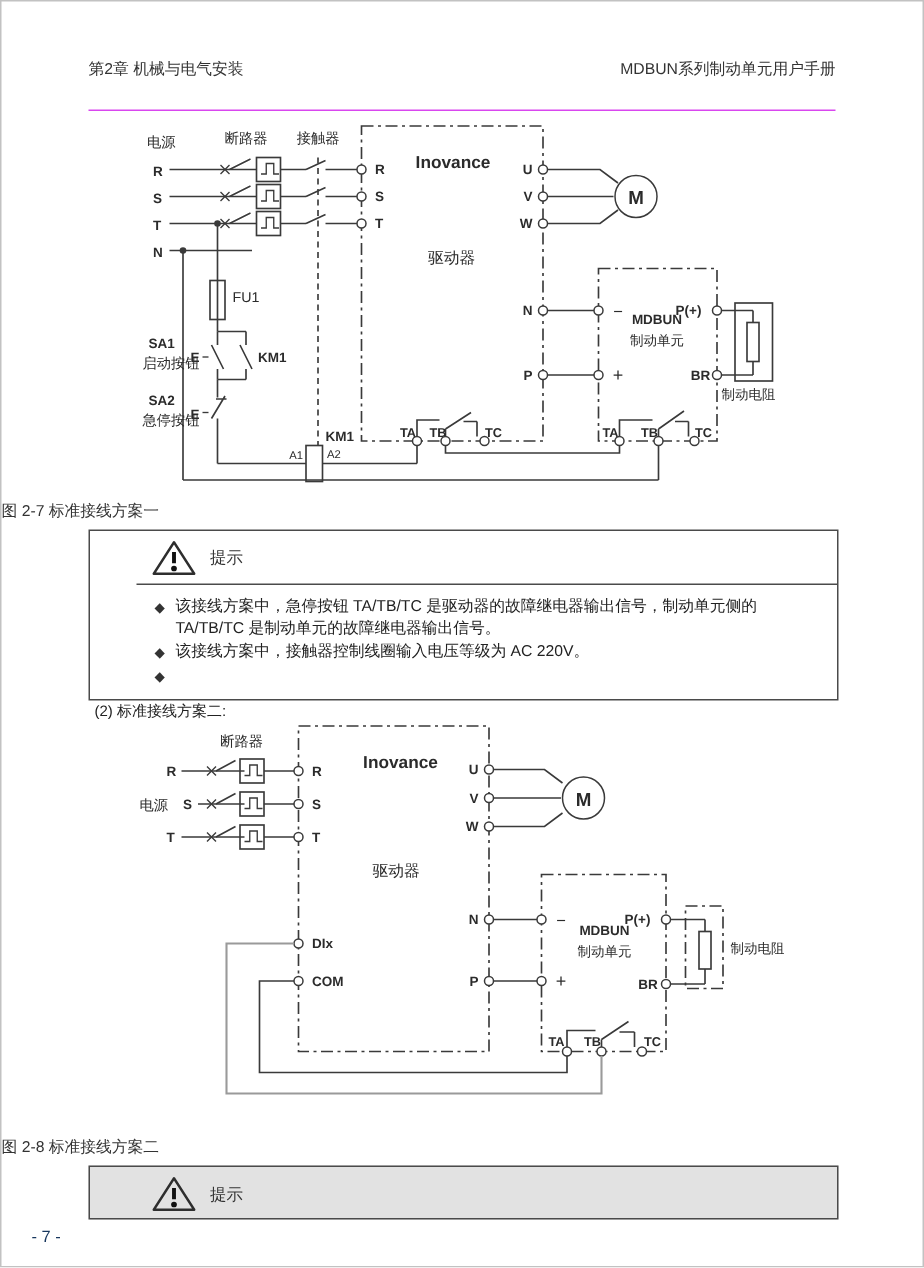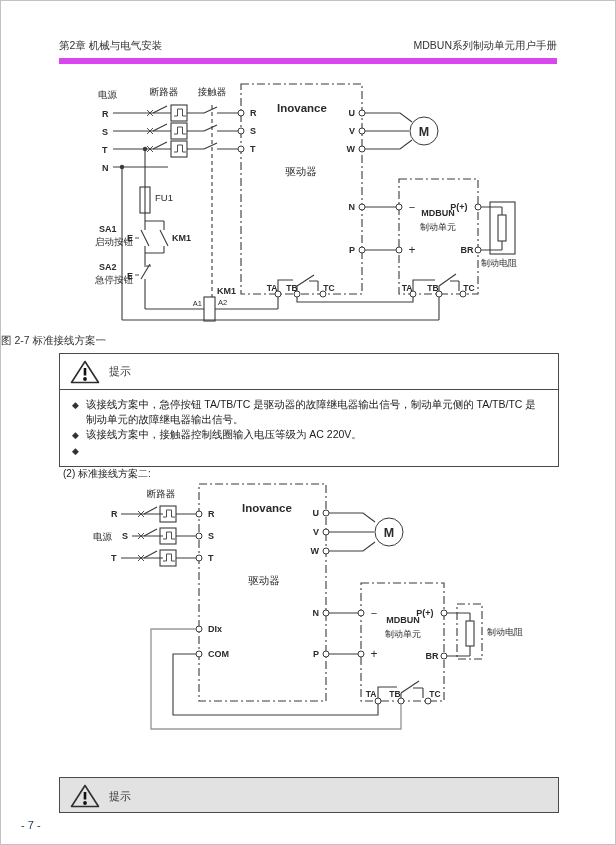--- a/index.html
+++ b/index.html
@@ -1,21 +1,21 @@
 <!DOCTYPE html>
 <html><head>
 <meta charset="utf-8">
 <style>
   html,body{margin:0;padding:0;background:#fff;}
   .page{position:relative;width:616px;height:845px;background:#fff;
         font-family:"Liberation Sans",sans-serif;color:#2b2b2b;overflow:hidden;
         box-sizing:border-box;border:1px solid #c2c2c2;}
   .hdr{position:absolute;left:58px;right:58px;top:38px;display:flex;
        justify-content:space-between;font-size:10.5px;color:#333;
-       border-bottom:6px solid #d946ef;padding-bottom:5px;}
+       border-bottom:1px solid #d946ef;padding-bottom:20px;}
   .figsvg{position:absolute;}
   .figsvg path,.figsvg polyline{stroke:#3a3a3a;stroke-width:1.1;fill:none;}
   .figsvg path.thin{stroke-width:0.9;}
   .figsvg path.dl{stroke-dasharray:4 3;}
   .figsvg path.gray{stroke:#9a9a9a;stroke-width:1.4;}
   .figsvg rect{stroke:#3a3a3a;stroke-width:1.1;fill:none;}
   .figsvg rect.dd{stroke-dasharray:8 3 2 3;}
   .figsvg rect.wh{fill:#fff;}
   .figsvg circle.term{fill:#fff;stroke:#3a3a3a;stroke-width:1;}
   .figsvg circle.dot{fill:#3a3a3a;stroke:none;}
@@ -23,21 +23,21 @@
   .lbl{font-size:9.5px;}
   .tlbl{font-size:9px;font-weight:600;}
   .tiny{font-size:7.5px;}
   .big{font-size:11.5px;font-weight:600;}
   .med{font-size:10.5px;}
   .mid{text-anchor:middle;}
   .end{text-anchor:end;}
   .caption{position:absolute;left:0;width:616px;
            font-size:10.5px;color:#333;}
   .notebox{position:absolute;left:58px;width:500px;box-sizing:border-box;
-           border:1px solid #4a4a4a;background:#fff;}
+           border:1px solid #4a4a4a;background:#fff;padding-left:31px;}
   .notehead{display:flex;align-items:center;height:36px;padding:0 10px;box-sizing:border-box;}
   .notehead .ttl{font-size:11px;color:#333;margin-left:9px;}
   .note1 .notehead{border-bottom:1px solid #4a4a4a;}
   .note2{background:#e2e2e2;height:36px;}
   .notebody{padding:7px 14px 8px 12px;}
   .bullet{display:flex;gap:7px;font-size:10.5px;line-height:1.45;color:#222;}
   .bullet .d{font-size:9px;padding-top:2px;color:#333;}
   .sec2{position:absolute;left:62px;top:466px;font-size:10px;color:#222;}
   .pagenum{position:absolute;left:20px;top:818px;font-size:11px;color:#17365d;}
   .tri{flex:0 0 auto;}
@@ -284,20 +284,21 @@
       <rect class="wh" x="465" y="620" width="8" height="25"></rect>
       <text class="lbl" x="486" y="634" style="font-size:9px">制动电阻</text>
     </g>
 
     <g>
       <path class="gray" d="M195,628 H150 V728 H400 V703"></path>
       <path d="M195,653 H172 V714 H377 V703"></path>
     </g>
   </svg>
 
+  <div class="caption" style="top:757px">图 2-8 标准接线方案二</div>
 
   <div class="notebox note2" style="top:776px">
     <div class="notehead">
       <svg class="tri" width="30" height="26" viewBox="0 0 30 26">
         <polygon points="15,2.5 28.5,23.5 1.5,23.5" fill="none" stroke="#2e2e2e" stroke-width="1.6" stroke-linejoin="round"></polygon>
         <line x1="15" y1="9" x2="15" y2="16.5" stroke="#111" stroke-width="2.6"></line>
         <circle cx="15" cy="20" r="1.9" fill="#111"></circle>
       </svg>
       <span class="ttl">提示</span>
     </div>

